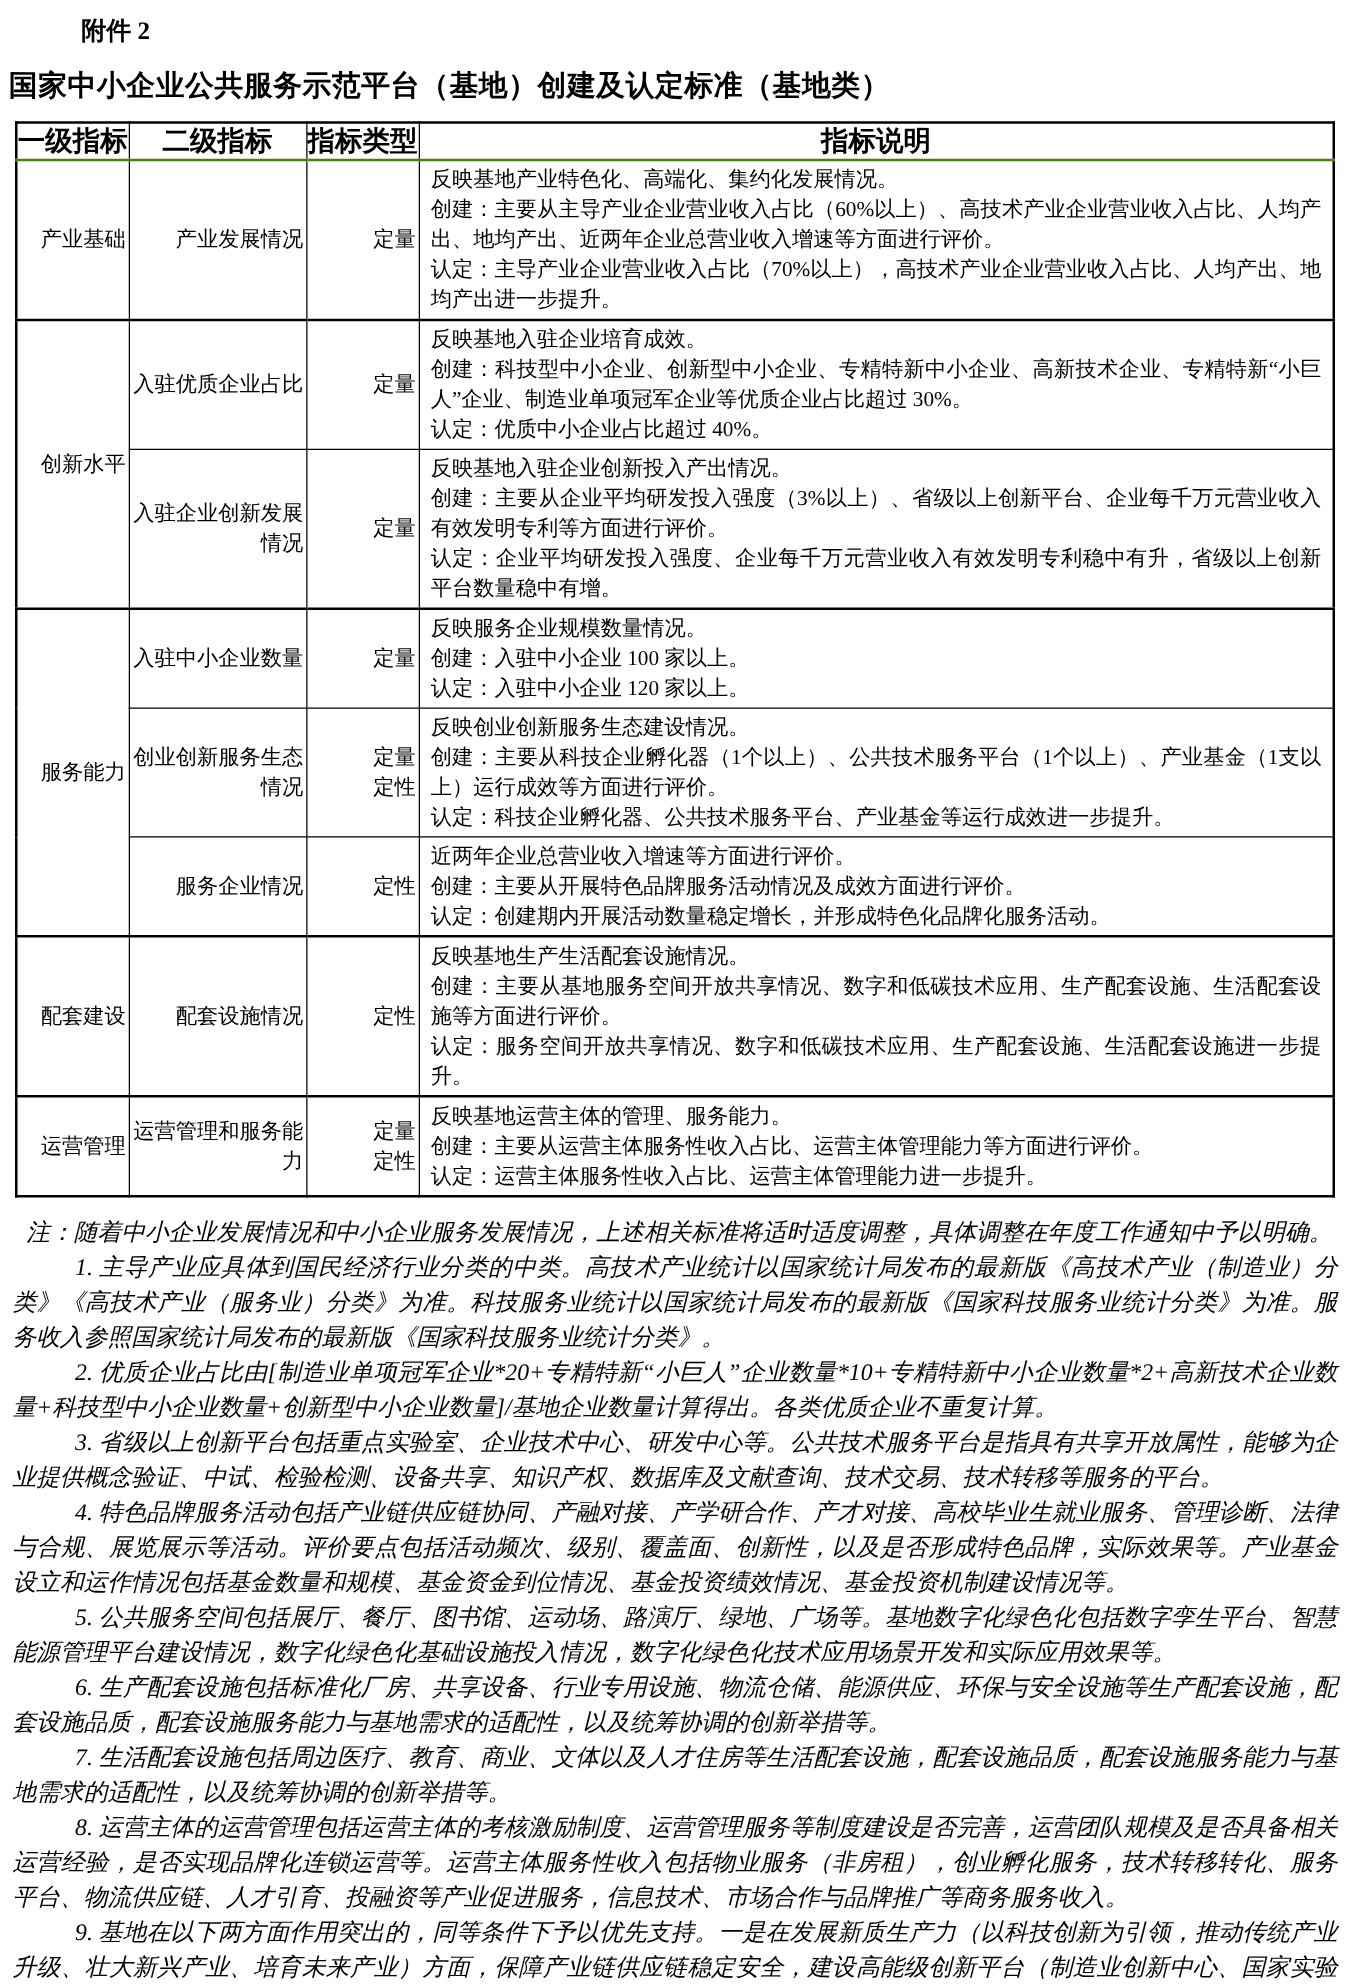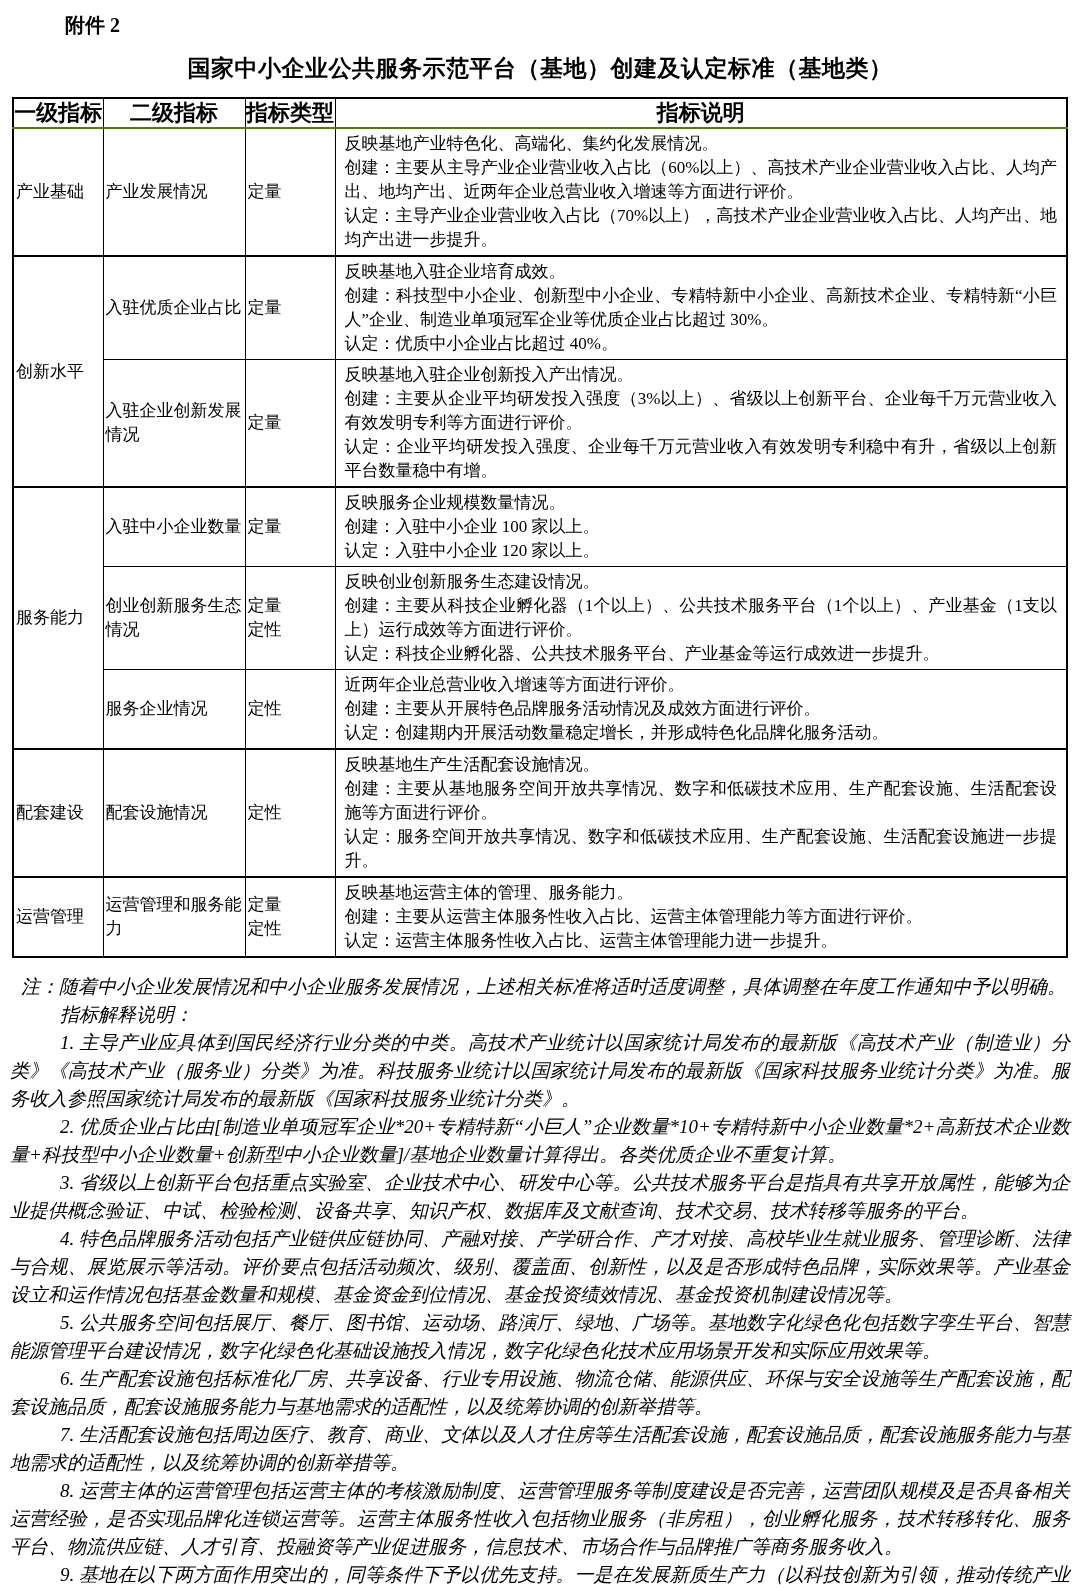--- a/index.html
+++ b/index.html
@@ -17,21 +17,20 @@
     background: #ffffff;
   }
   .attachment-label {
     font-size: 20px;
     font-weight: bold;
     margin: 2px 0 0 10px;
     line-height: 26px;
     padding-left: 48px;
   }
   .doc-title {
-    text-align: center;
     font-size: 23px;
     font-weight: bold;
     margin: 16px 0 13px 0;
     line-height: 30px;
     letter-spacing: 0.5px;
   }
   table.standards {
     border-collapse: collapse;
     table-layout: fixed;
     width: 1054px;
@@ -44,21 +43,21 @@
     border: 1px solid #000;
   }
   table.standards thead th {
     font-weight: bold;
     font-size: 22px;
     padding: 4px 0;
     border-bottom: 2px solid #4d7c0f;
     line-height: 20px;
   }
   td.c-center {
-    text-align: left;
+    text-align: right;
     vertical-align: middle;
     padding: 2px;
     line-height: 24px;
   }
   td.type-cell {
     white-space: pre-line;
   }
   td.desc-cell {
     vertical-align: middle;
     padding: 3px 9px;
@@ -193,21 +192,20 @@
           <p>反映基地运营主体的管理、服务能力。</p>
           <p>创建：主要从运营主体服务性收入占比、运营主体管理能力等方面进行评价。</p>
           <p>认定：运营主体服务性收入占比、运营主体管理能力进一步提升。</p>
         </td>
       </tr>
     </tbody>
   </table>
 
   <div class="notes">
     <p class="note-head">注：随着中小企业发展情况和中小企业服务发展情况，上述相关标准将适时适度调整，具体调整在年度工作通知中予以明确。</p>
-    <p class="notes-subtitle">指标解释说明：</p>
     <p class="note-item">1. 主导产业应具体到国民经济行业分类的中类。高技术产业统计以国家统计局发布的最新版《高技术产业（制造业）分类》《高技术产业（服务业）分类》为准。科技服务业统计以国家统计局发布的最新版《国家科技服务业统计分类》为准。服务收入参照国家统计局发布的最新版《国家科技服务业统计分类》。</p>
     <p class="note-item">2. 优质企业占比由[制造业单项冠军企业*20+专精特新“小巨人”企业数量*10+专精特新中小企业数量*2+高新技术企业数量+科技型中小企业数量+创新型中小企业数量]/基地企业数量计算得出。各类优质企业不重复计算。</p>
     <p class="note-item">3. 省级以上创新平台包括重点实验室、企业技术中心、研发中心等。公共技术服务平台是指具有共享开放属性，能够为企业提供概念验证、中试、检验检测、设备共享、知识产权、数据库及文献查询、技术交易、技术转移等服务的平台。</p>
     <p class="note-item">4. 特色品牌服务活动包括产业链供应链协同、产融对接、产学研合作、产才对接、高校毕业生就业服务、管理诊断、法律与合规、展览展示等活动。评价要点包括活动频次、级别、覆盖面、创新性，以及是否形成特色品牌，实际效果等。产业基金设立和运作情况包括基金数量和规模、基金资金到位情况、基金投资绩效情况、基金投资机制建设情况等。</p>
     <p class="note-item">5. 公共服务空间包括展厅、餐厅、图书馆、运动场、路演厅、绿地、广场等。基地数字化绿色化包括数字孪生平台、智慧能源管理平台建设情况，数字化绿色化基础设施投入情况，数字化绿色化技术应用场景开发和实际应用效果等。</p>
     <p class="note-item">6. 生产配套设施包括标准化厂房、共享设备、行业专用设施、物流仓储、能源供应、环保与安全设施等生产配套设施，配套设施品质，配套设施服务能力与基地需求的适配性，以及统筹协调的创新举措等。</p>
     <p class="note-item">7. 生活配套设施包括周边医疗、教育、商业、文体以及人才住房等生活配套设施，配套设施品质，配套设施服务能力与基地需求的适配性，以及统筹协调的创新举措等。</p>
     <p class="note-item">8. 运营主体的运营管理包括运营主体的考核激励制度、运营管理服务等制度建设是否完善，运营团队规模及是否具备相关运营经验，是否实现品牌化连锁运营等。运营主体服务性收入包括物业服务（非房租），创业孵化服务，技术转移转化、服务平台、物流供应链、人才引育、投融资等产业促进服务，信息技术、市场合作与品牌推广等商务服务收入。</p>
     <p class="note-item">9. 基地在以下两方面作用突出的，同等条件下予以优先支持。一是在发展新质生产力（以科技创新为引领，推动传统产业升级、壮大新兴产业、培育未来产业）方面，保障产业链供应链稳定安全，建设高能级创新平台（制造业创新中心、国家实验室），形成典型案例。二是在促进中小企业专精特新发展方面，探索形成具有创新性、示范性、复制性的政策和服务模式。</p>
   </div>

